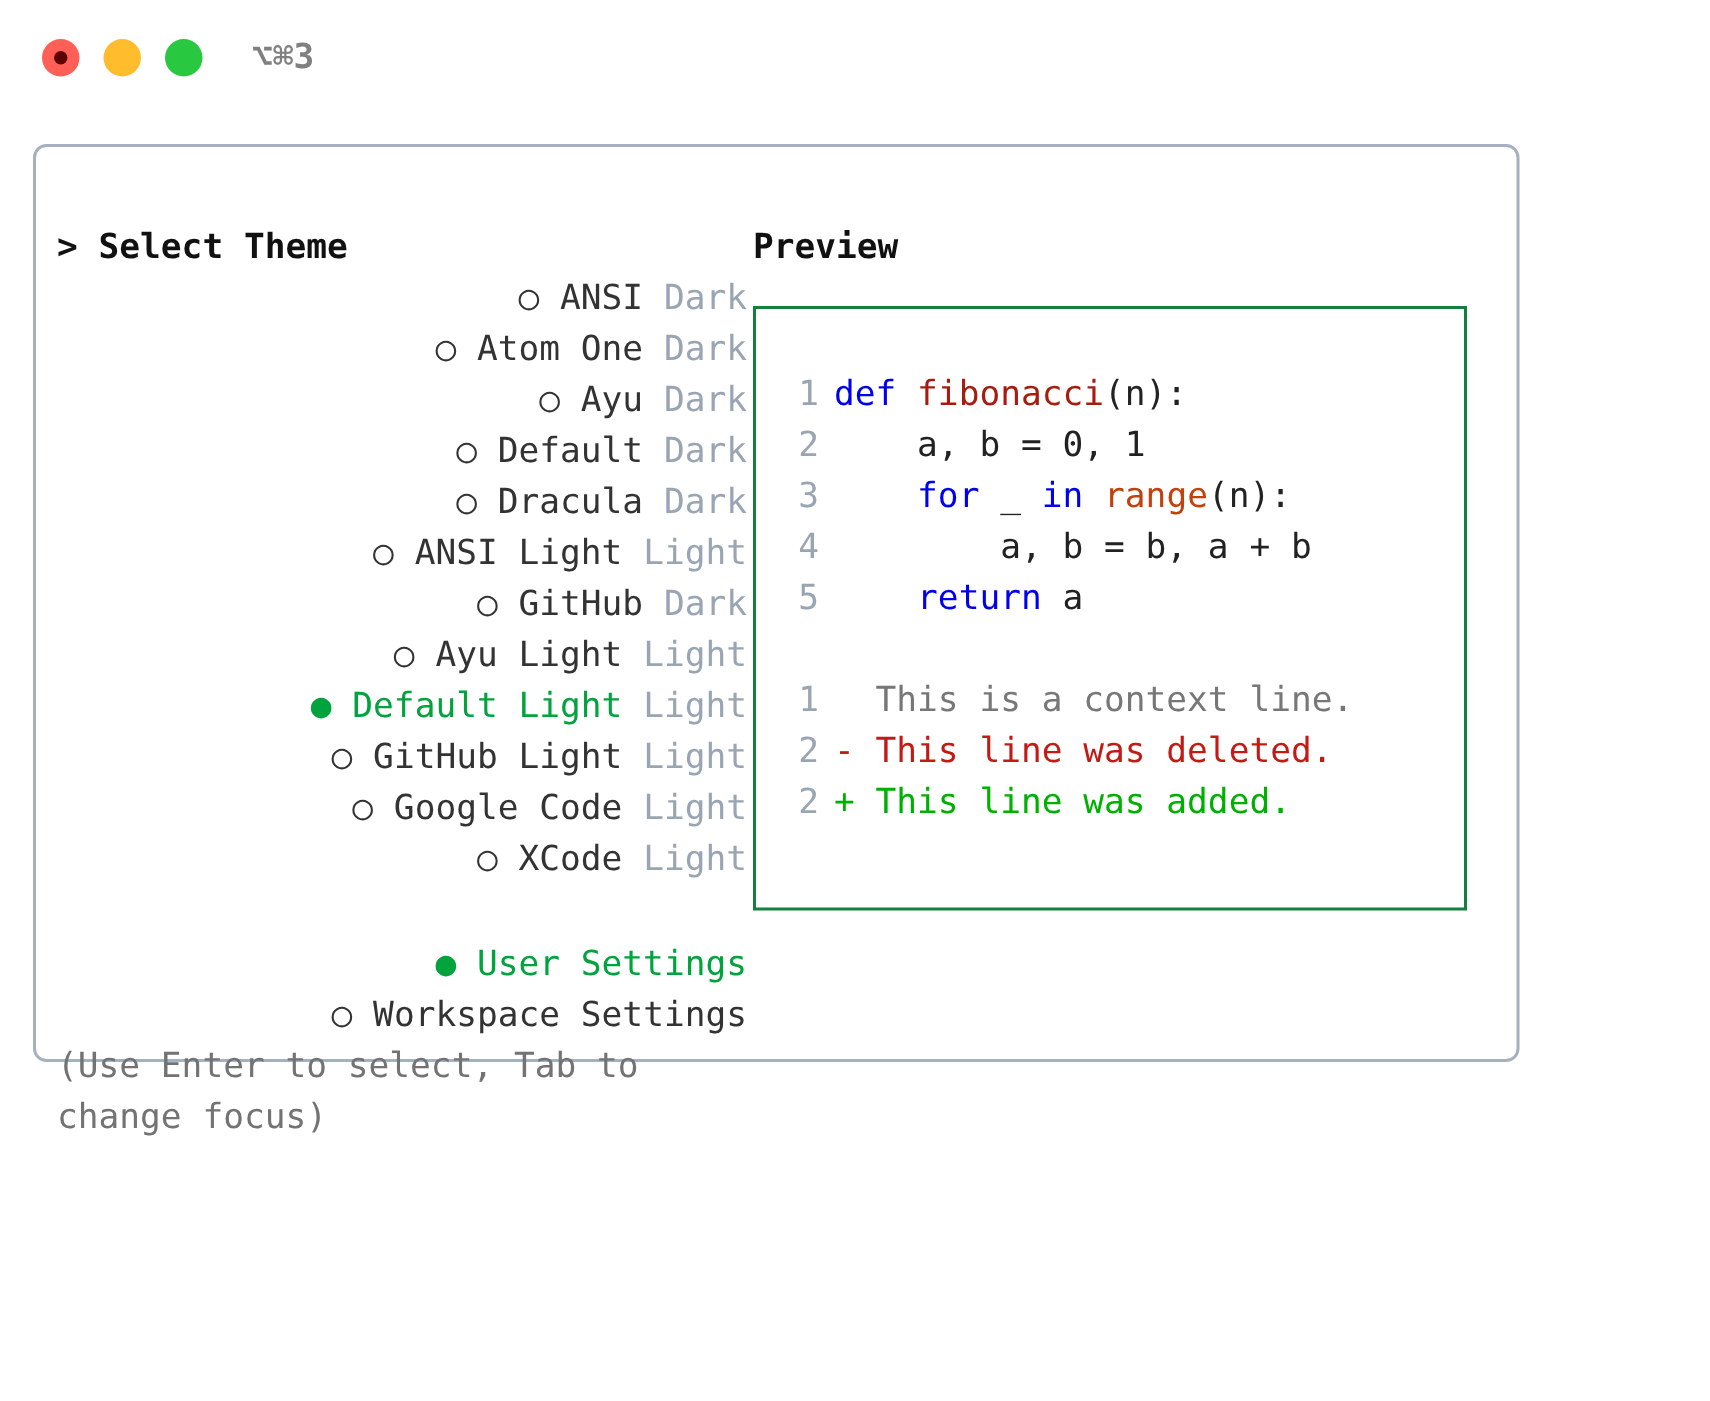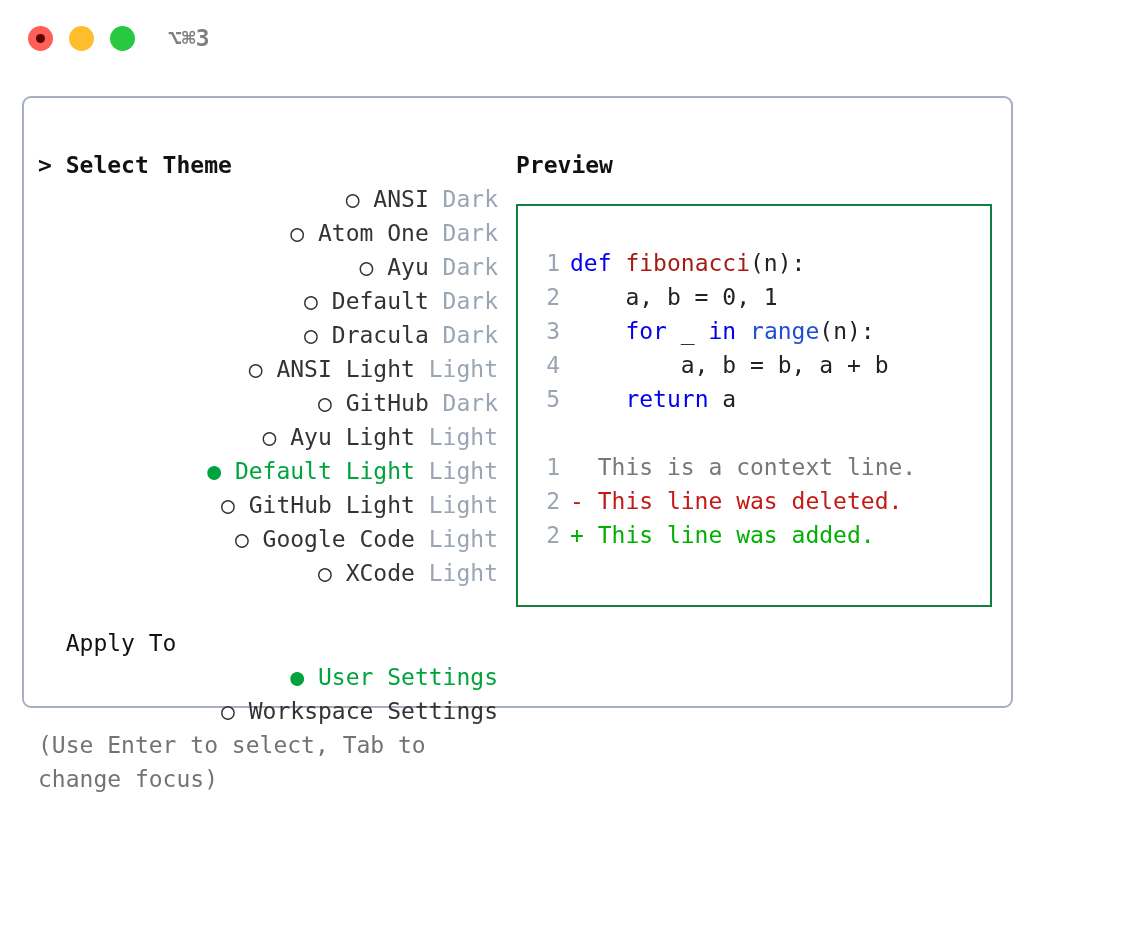--- a/index.html
+++ b/index.html
@@ -129,21 +129,21 @@
     font-size: 23px;
     line-height: 34px;
     color: #737373;
     width: 420px;
     white-space: pre-wrap;
   }
 
   
   .right-col {
     position: absolute;
-    left: 492px;
+    left: 478px;
     top: 50px;
     width: 500px;
   }
   .preview-title {
     font-size: 23px;
     font-weight: bold;
     color: #111111;
     line-height: 34px;
     white-space: pre;
   }
@@ -170,21 +170,21 @@
   }
   .ln {
     display: inline-block;
     width: 28px;
     text-align: right;
     color: #9aa5b4;
     margin-right: 10px;
   }
   .kw   { color: #0000ee; }
   .fn   { color: #a61c10; }
-  .bi   { color: #1d4ed8; }
+  .bi   { color: #c2410c; }
   .pl   { color: #222222; }
   .ctx  { color: #777777; }
   .del  { color: #c41a16; }
   .add  { color: #00b000; }
   .blank-line { height: 34px; }
 </style>
 </head>
 <body>
 
 <div class="window">
@@ -212,21 +212,20 @@
           <div class="row"><span class="bullet">○</span><span class="name"> GitHub</span><span class="tag"> Dark</span></div>
           <div class="row"><span class="bullet">○</span><span class="name"> Ayu Light</span><span class="tag"> Light</span></div>
           <div class="row selected"><span class="bullet">●</span><span class="name"> Default Light</span><span class="tag"> Light</span></div>
           <div class="row"><span class="bullet">○</span><span class="name"> GitHub Light</span><span class="tag"> Light</span></div>
           <div class="row"><span class="bullet">○</span><span class="name"> Google Code</span><span class="tag"> Light</span></div>
           <div class="row"><span class="bullet">○</span><span class="name"> XCode</span><span class="tag"> Light</span></div>
         </div>
 
       <div class="section-gap"></div>
 
-      <div class="section-header">  Apply To</div>
       <div id="apply-list">
           <div class="row selected"><span class="bullet">●</span><span class="name"> User Settings</span></div>
           <div class="row"><span class="bullet">○</span><span class="name"> Workspace Settings</span></div>
         </div>
 
       <div class="hint">(Use Enter to select, Tab to change focus)</div>
     </div>
 
     <div class="right-col">
       <div class="preview-title">Preview</div>

